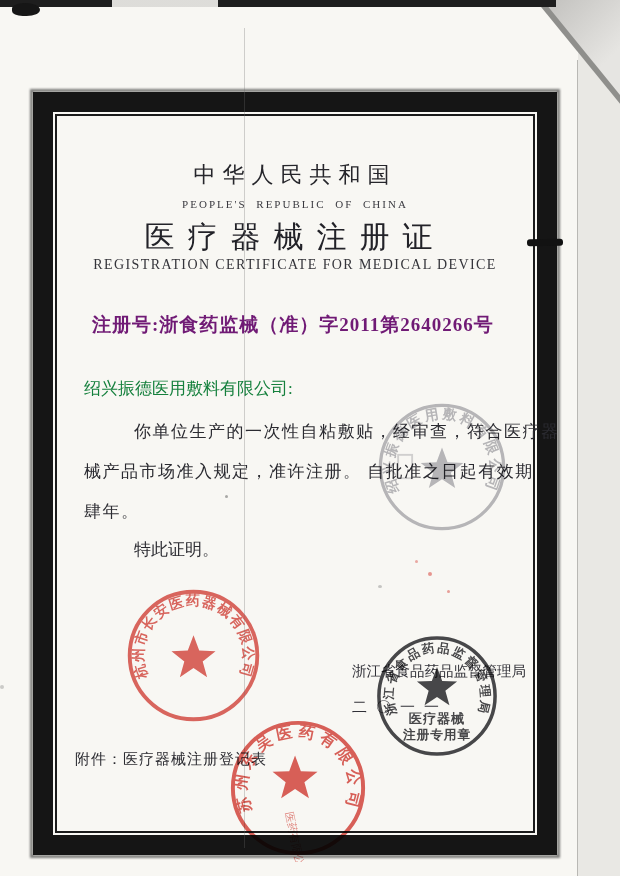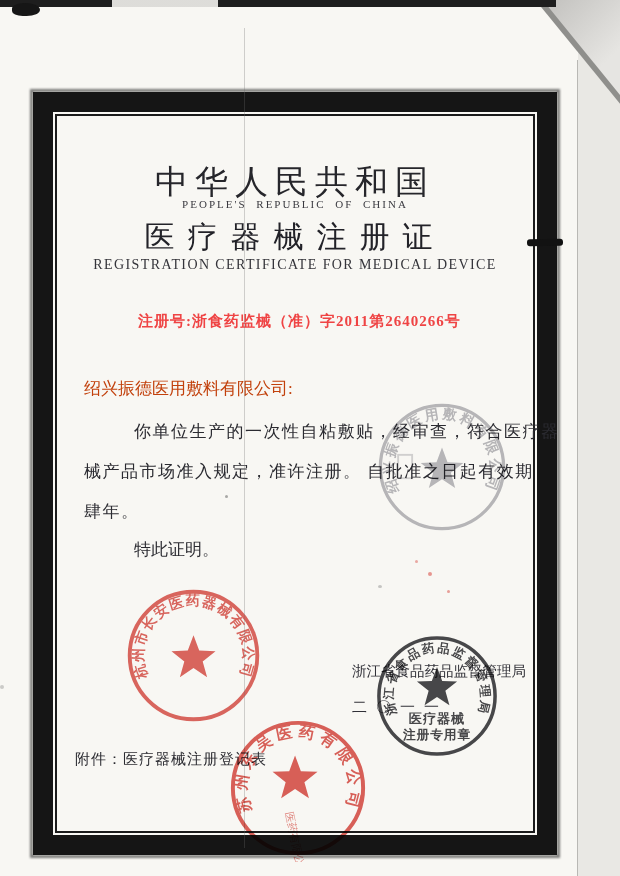--- a/index.html
+++ b/index.html
@@ -21,26 +21,26 @@
   .dash-mark{position:absolute;left:527px;top:239px;width:36px;height:7px;background:#121212;border-radius:3px;transform:rotate(-1deg);z-index:5;}
   .speck{position:absolute;border-radius:50%;}
   
   .frame{position:absolute;left:33px;top:92px;width:524px;height:763px;
          border:20px solid #151515;box-sizing:border-box;z-index:2;}
   .frame::before{content:"";position:absolute;inset:2px;border:2px solid #1b1b1b;}
   .frame::after{content:"";position:absolute;inset:-23px;border:3px solid rgba(20,20,20,.55);filter:blur(1.2px);}
   
   .t{position:absolute;z-index:3;white-space:nowrap;}
   .center{left:60px;width:470px;text-align:center;}
-  .title-cn{top:160px;font-size:33px;letter-spacing:7px;font-weight:500;color:#26262b;}
+  .title-cn{top:160px;font-size:22px;letter-spacing:7px;font-weight:500;color:#26262b;}
   .title-en{top:198px;font-size:11px;letter-spacing:2px;word-spacing:5px;color:#3a3a40;}
   .subtitle-cn{top:217px;font-size:30px;letter-spacing:13px;font-weight:500;color:#222228;}
   .subtitle-en{top:257px;font-size:14px;letter-spacing:1.4px;color:#34343a;}
-  .regno{left:92px;top:312px;font-size:15px;letter-spacing:1px;font-weight:600;color:#ef4444;margin-left:46px;}
-  .addressee{left:84px;top:377px;font-size:17px;color:#c2410c;text-align:right;}
+  .regno{left:92px;top:312px;font-size:19px;letter-spacing:1px;font-weight:600;color:#701a75;}
+  .addressee{left:84px;top:377px;font-size:17px;color:#15803d;text-align:right;}
   .bodyline{left:84px;font-size:17px;color:#2b2b31;letter-spacing:1.5px;}
   .b1{top:420px;padding-left:50px;}
   .b2{top:460px;}
   .b3{top:500px;}
   .closing{left:134px;top:538px;font-size:17px;color:#2b2b31;}
   .issuer{left:352px;top:662px;font-size:14.5px;color:#303037;}
   .dateline{left:352px;top:698px;font-size:15px;letter-spacing:9px;color:#303037;}
   .attachment{left:75px;top:750px;font-size:15px;letter-spacing:1px;color:#2b2b31;}
   
   .stamp{position:absolute;mix-blend-mode:multiply;filter:blur(.4px);}

